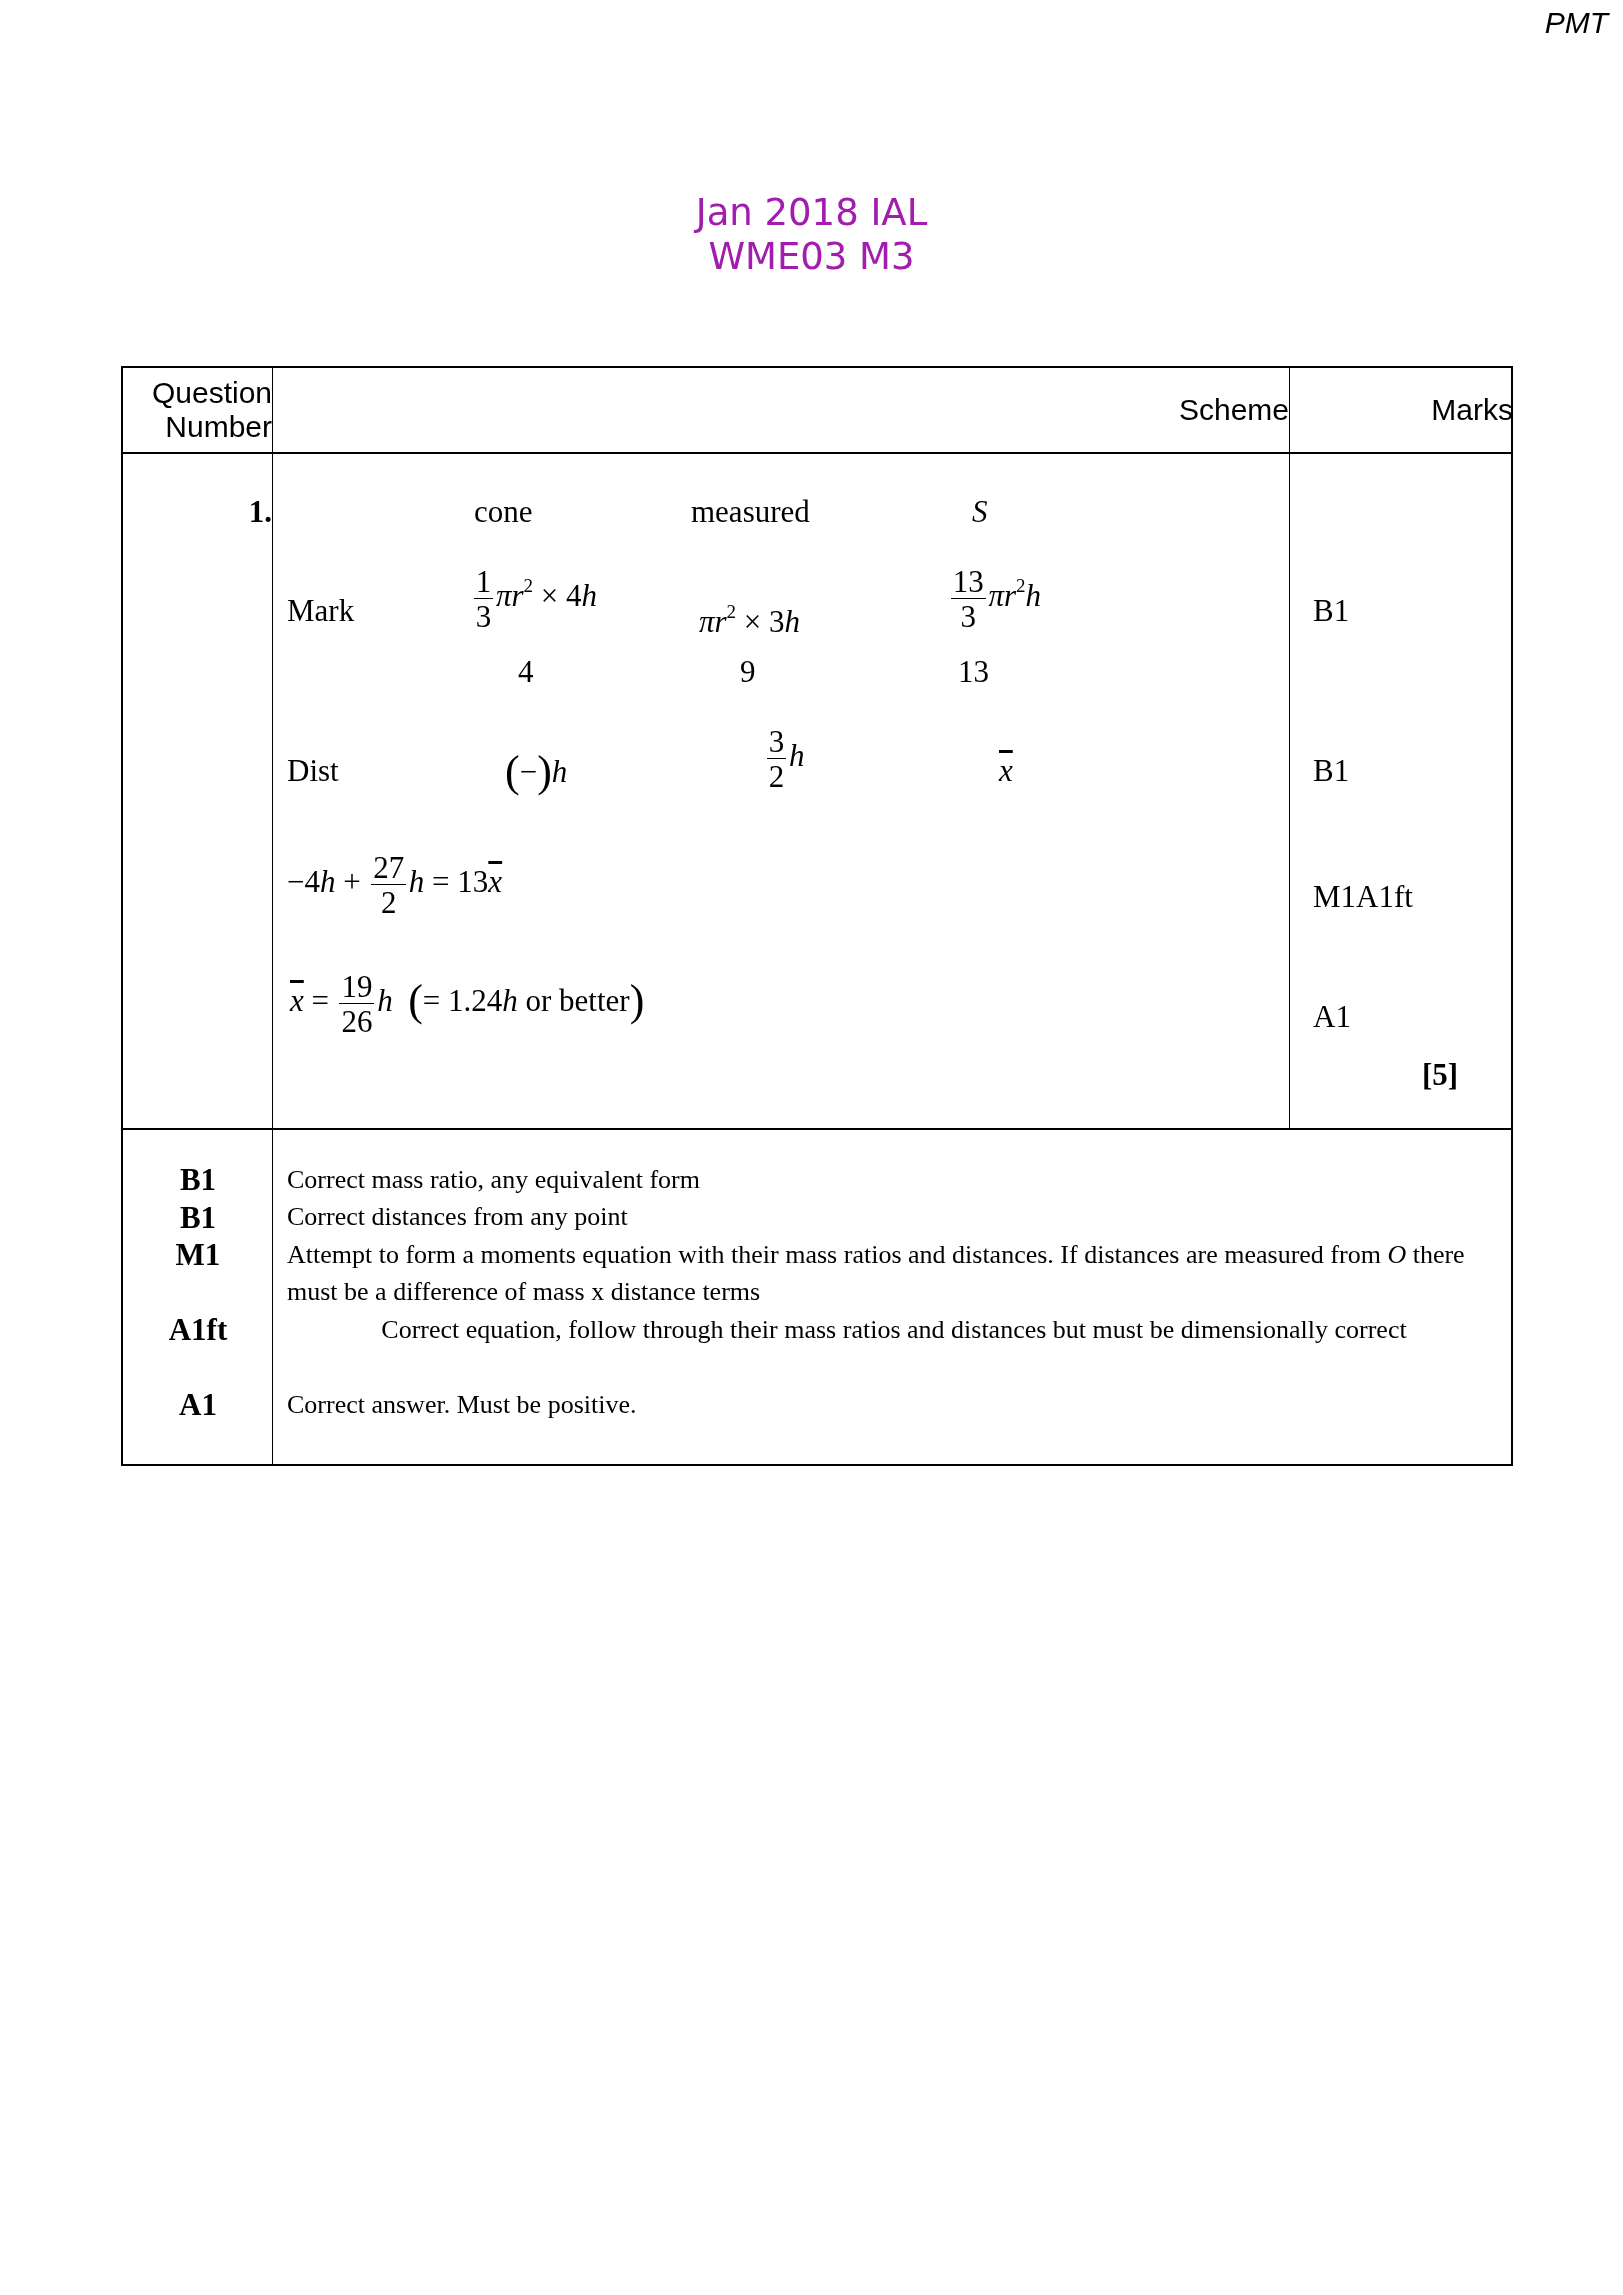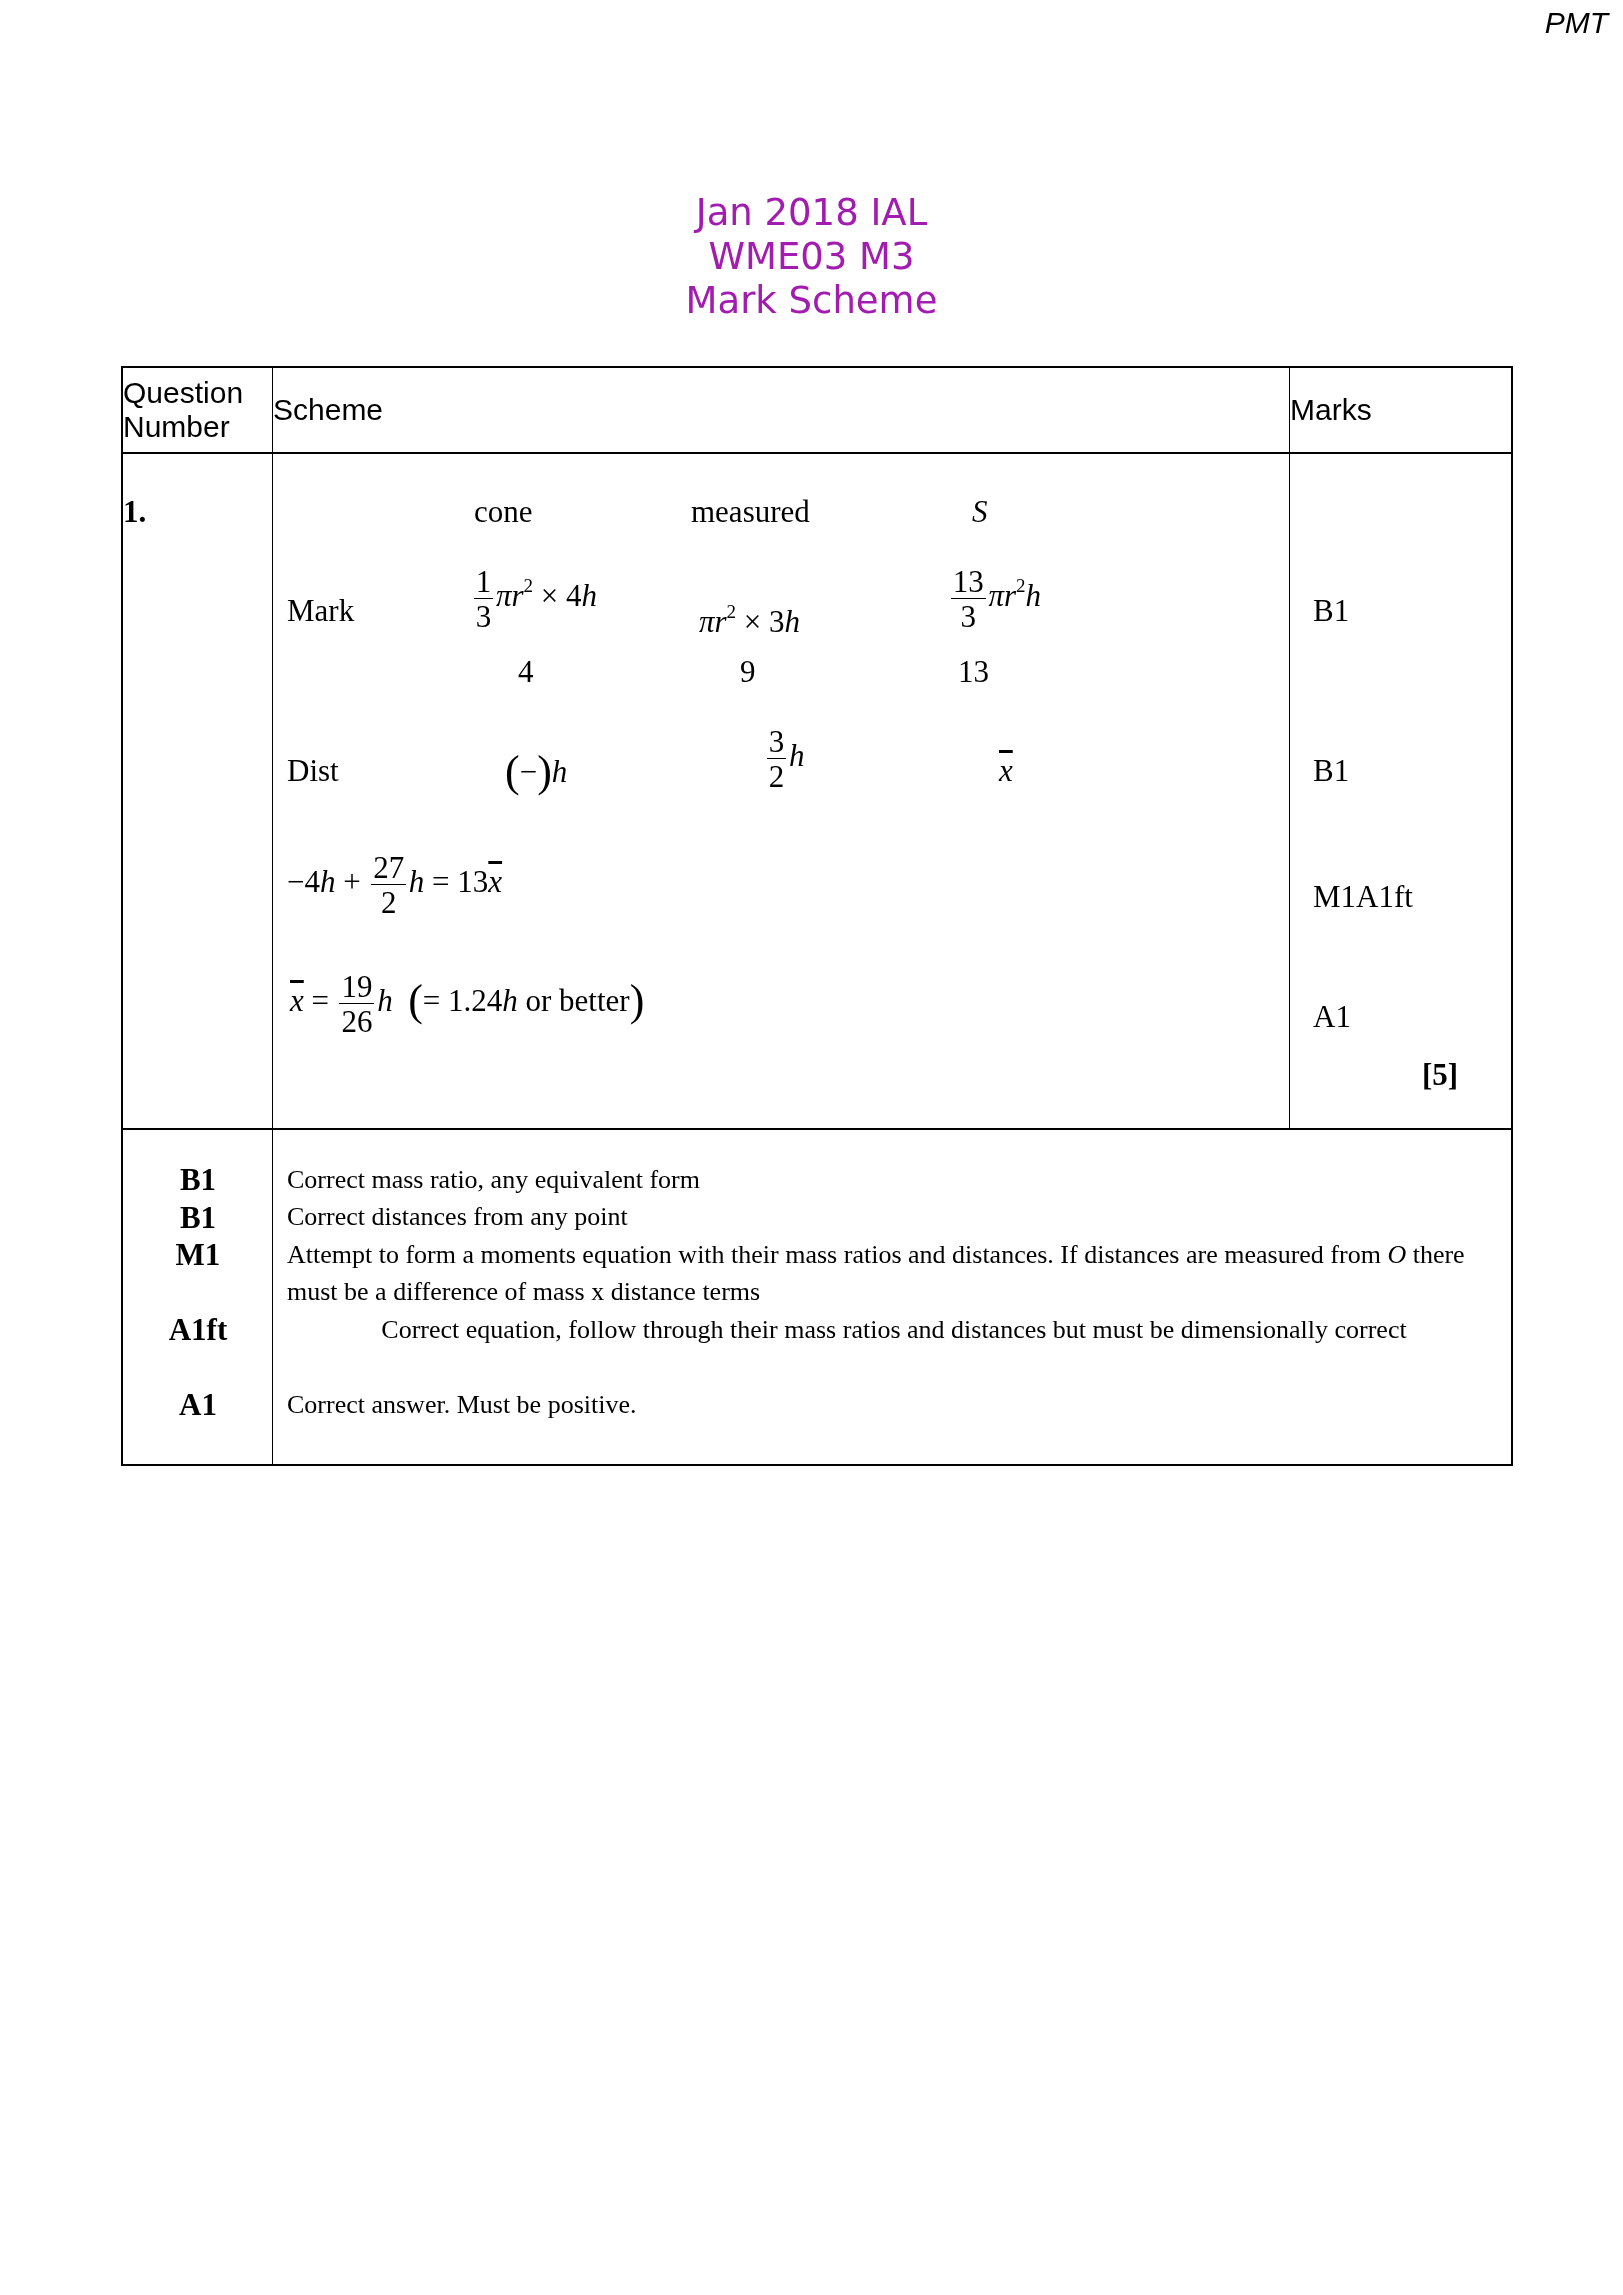--- a/index.html
+++ b/index.html
@@ -8,39 +8,38 @@
     .title { position: absolute; top: 191px; left: 0; width: 1623px; text-align: center; font-family: "DejaVu Sans", sans-serif; color: #a21caf; font-size: 37px; line-height: 44px; }
     .title div { display: block; }
     .tbl { position: absolute; left: 121px; top: 366px; width: 1392px; height: 1100px; border: 2px solid #000; box-sizing: border-box; }
     .hline { position: absolute; left: 0; right: 0; height: 0; border-top: 2px solid #000; }
     .vline { position: absolute; top: 0; width: 0; border-left: 1.4px solid #000; }
     .abs { position: absolute; white-space: nowrap; }
     .sans { font-family: "Liberation Sans", sans-serif; font-size: 30px; }
     .serif { font-family: "Liberation Serif", serif; font-size: 31px; }
     .bold { font-weight: bold; }
     .it { font-style: italic; }
-    .center { text-align: left; }
+    .center { text-align: right; }
     .frac { display: inline-flex; flex-direction: column; align-items: center; vertical-align: middle; line-height: 1.0; margin: 0 2.7px; }
     .frac .num { border-bottom: 1.4px solid #000; padding: 0 2px 1.4px 2px; }
     .frac .den { padding: 1.4px 2px 0 2px; }
     .xbar { text-decoration: overline; font-style: italic; }
     sup { font-size: 19px; vertical-align: 13.6px; line-height: 0; }
     .bigparen { font-size: 44px; vertical-align: -4.1px; }
     .note-code { position: absolute; width: 150px; text-align: center; font-family: "Liberation Serif", serif; font-weight: bold; font-size: 31px; }
     .note-text { position: absolute; left: 164px; width: 1214px; font-family: "Liberation Serif", serif; font-size: 26px; line-height: 37px; white-space: normal; }
   </style>
 </head>
 <body>
 
 <div class="pmt">PMT</div>
 
 <div class="title">
   <div>Jan 2018 IAL</div>
   <div>WME03 M3</div>
-  <div>Mark Scheme</div>
 </div>
 
 <div class="tbl">
 
   <div class="hline" style="top:84px;"></div>
   <div class="hline" style="top:760px;"></div>
   <div class="vline" style="left:149px; height:1098px;"></div>
   <div class="vline" style="left:1166px; height:760px;"></div>
 
   <div class="abs sans center" style="left:0; width:149px; top:8.2px; line-height:34px;">

